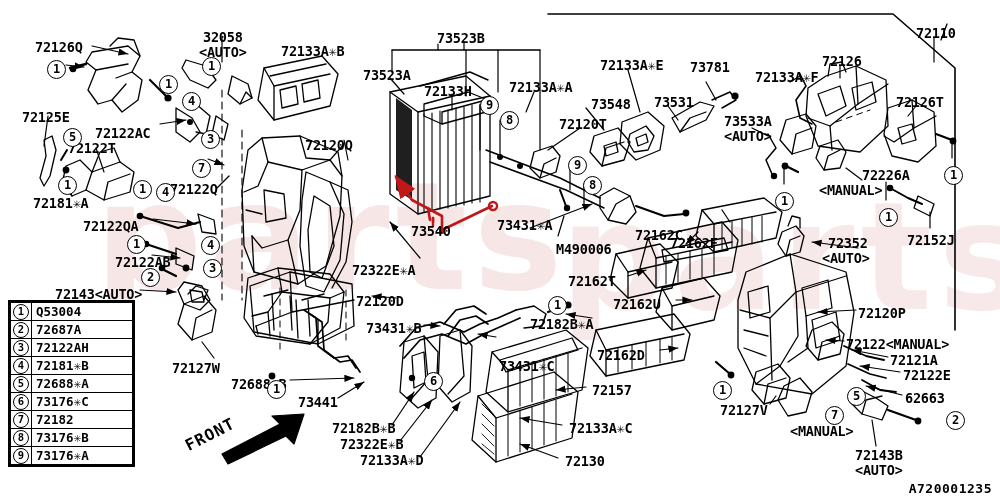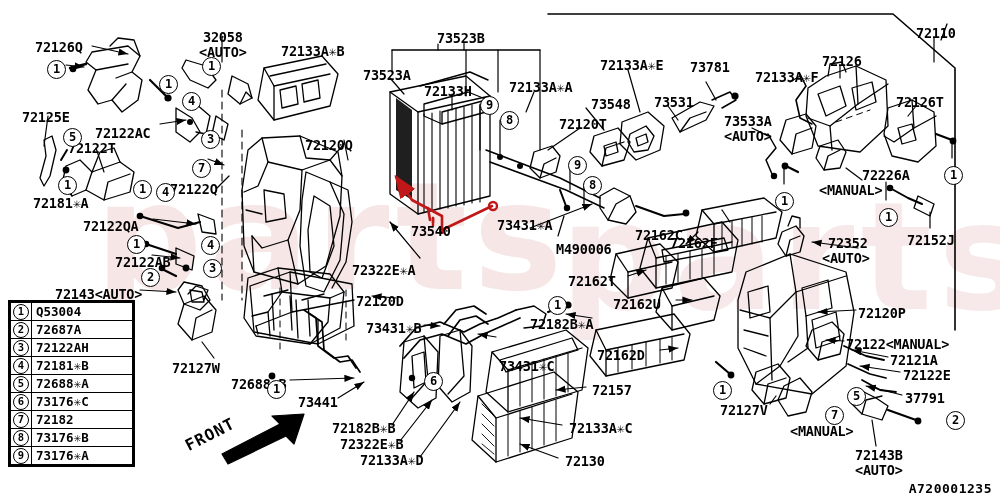--- a/index.html
+++ b/index.html
@@ -545,21 +545,21 @@
       <div class="lbl" style="left: 352px; top: 263px;">72322E✳A</div>
       <div class="lbl" style="left: 670px; top: 200px; margin-top: 36px;">72162F</div>
       <div class="lbl" style="left: 635px; top: 228px;">72162C</div>
       <div class="lbl" style="left: 568px; top: 274px;">72162T</div>
       <div class="lbl" style="left: 613px; top: 297px;">72162U</div>
       <div class="lbl" style="left: 597px; top: 348px;">72162D</div>
       <div class="lbl" style="left: 858px; top: 306px;">72120P</div>
       <div class="lbl" style="left: 846px; top: 337px;">72122&lt;MANUAL&gt;</div>
       <div class="lbl" style="left: 890px; top: 353px;">72121A</div>
       <div class="lbl" style="left: 903px; top: 368px;">72122E</div>
-      <div class="lbl" style="left: 905px; top: 391px;">37791</div>
+      <div class="lbl" style="left: 905px; top: 391px;">62663</div>
       <div class="lbl" style="left: 720px; top: 403px;">72127V</div>
       <div class="lbl" style="left: 790px; top: 424px;">&lt;MANUAL&gt;</div>
       <div class="lbl" style="left: 855px; top: 448px;">72143B</div>
       <div class="lbl" style="left: 855px; top: 463px;">&lt;AUTO&gt;</div>
       <div class="lbl" style="left: 356px; top: 294px;">72120D</div>
       <div class="lbl" style="left: 366px; top: 321px;">73431✳B</div>
       <div class="lbl" style="left: 499px; top: 333px; margin-top: 26px;">73431✳C</div>
       <div class="lbl" style="left: 530px; top: 317px; text-align: center;">72182B✳A</div>
       <div class="lbl" style="left: 172px; top: 361px;">72127W</div>
       <div class="lbl" style="left: 231px; top: 377px;">72688✳B</div>

